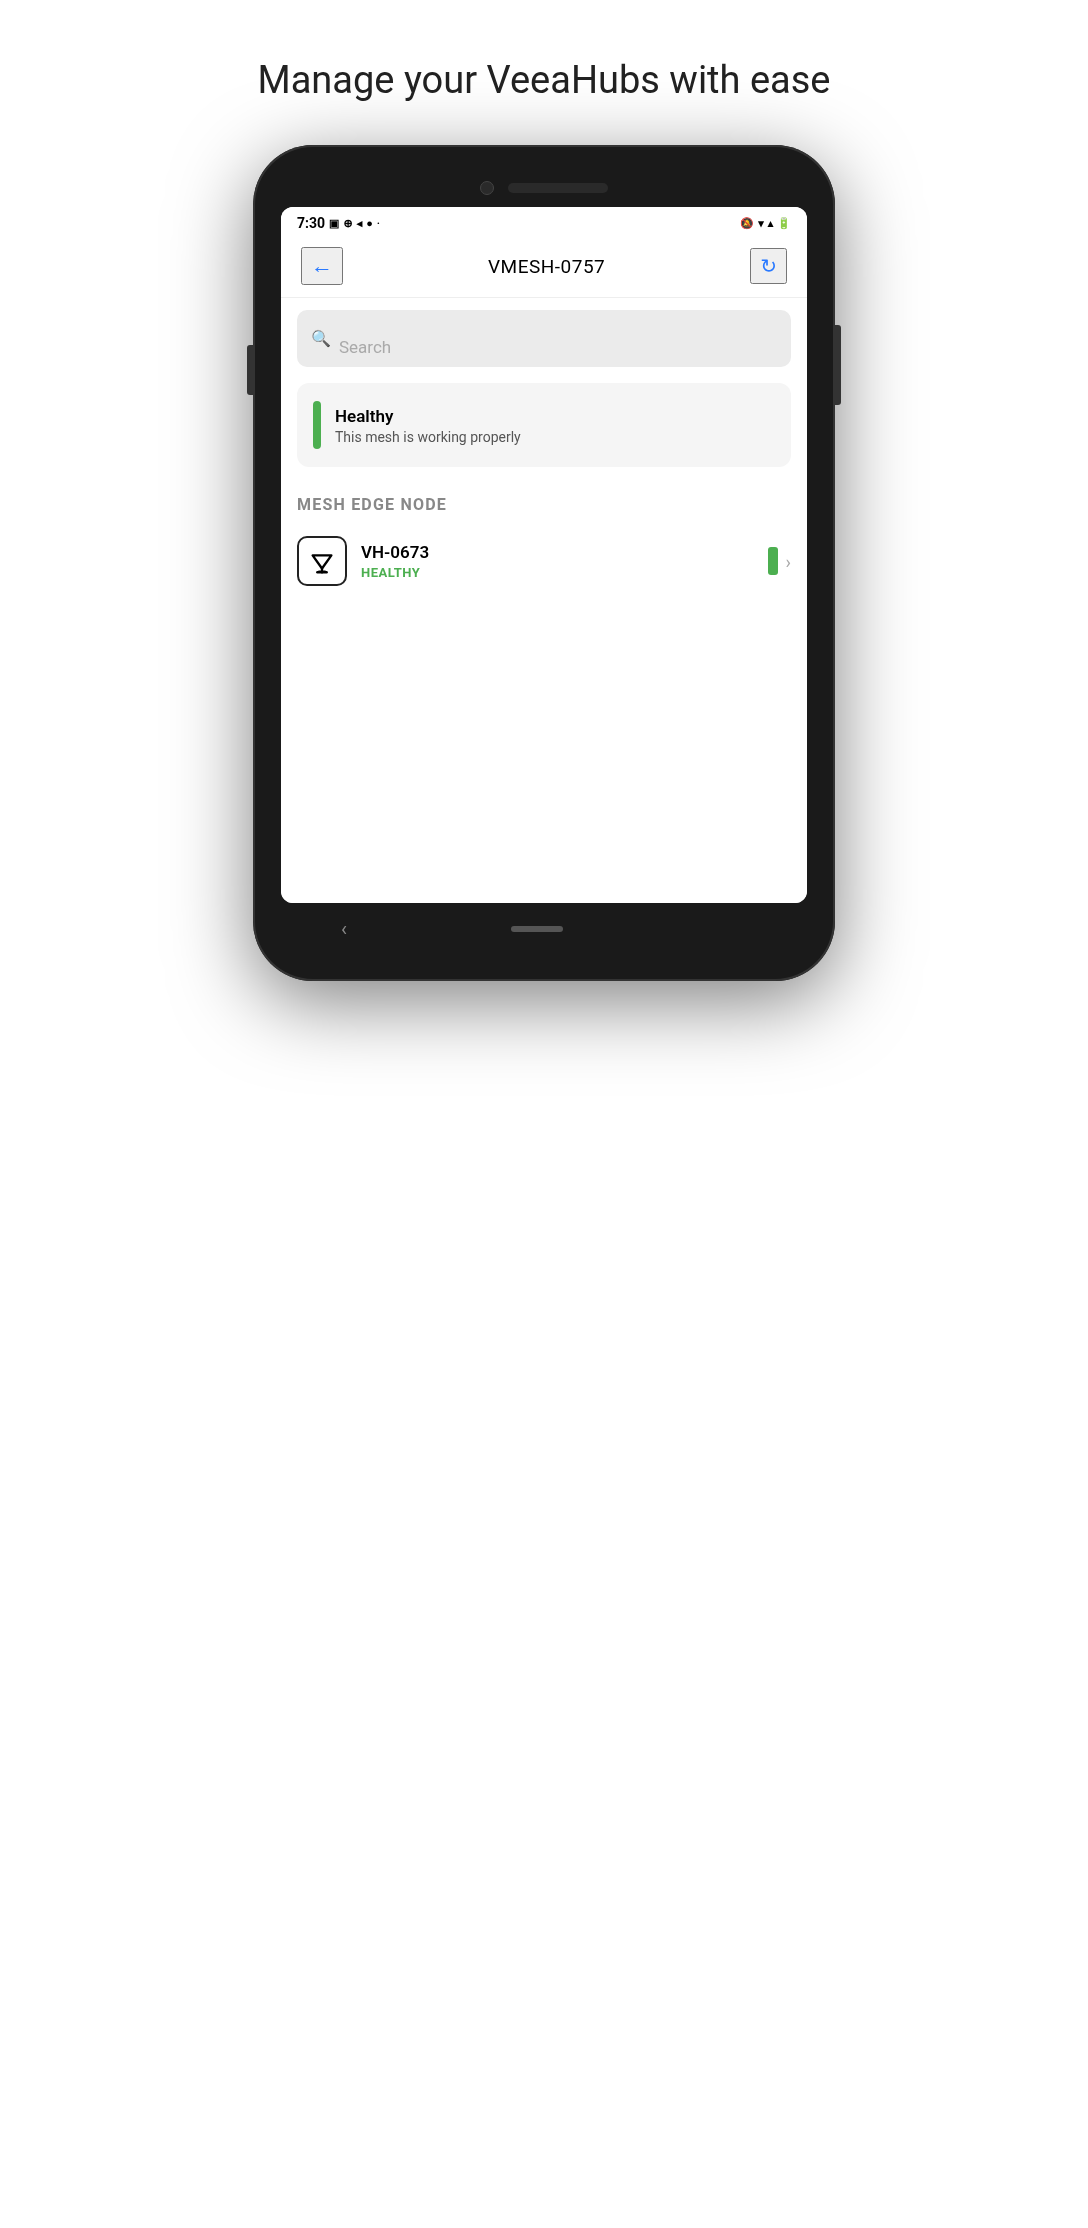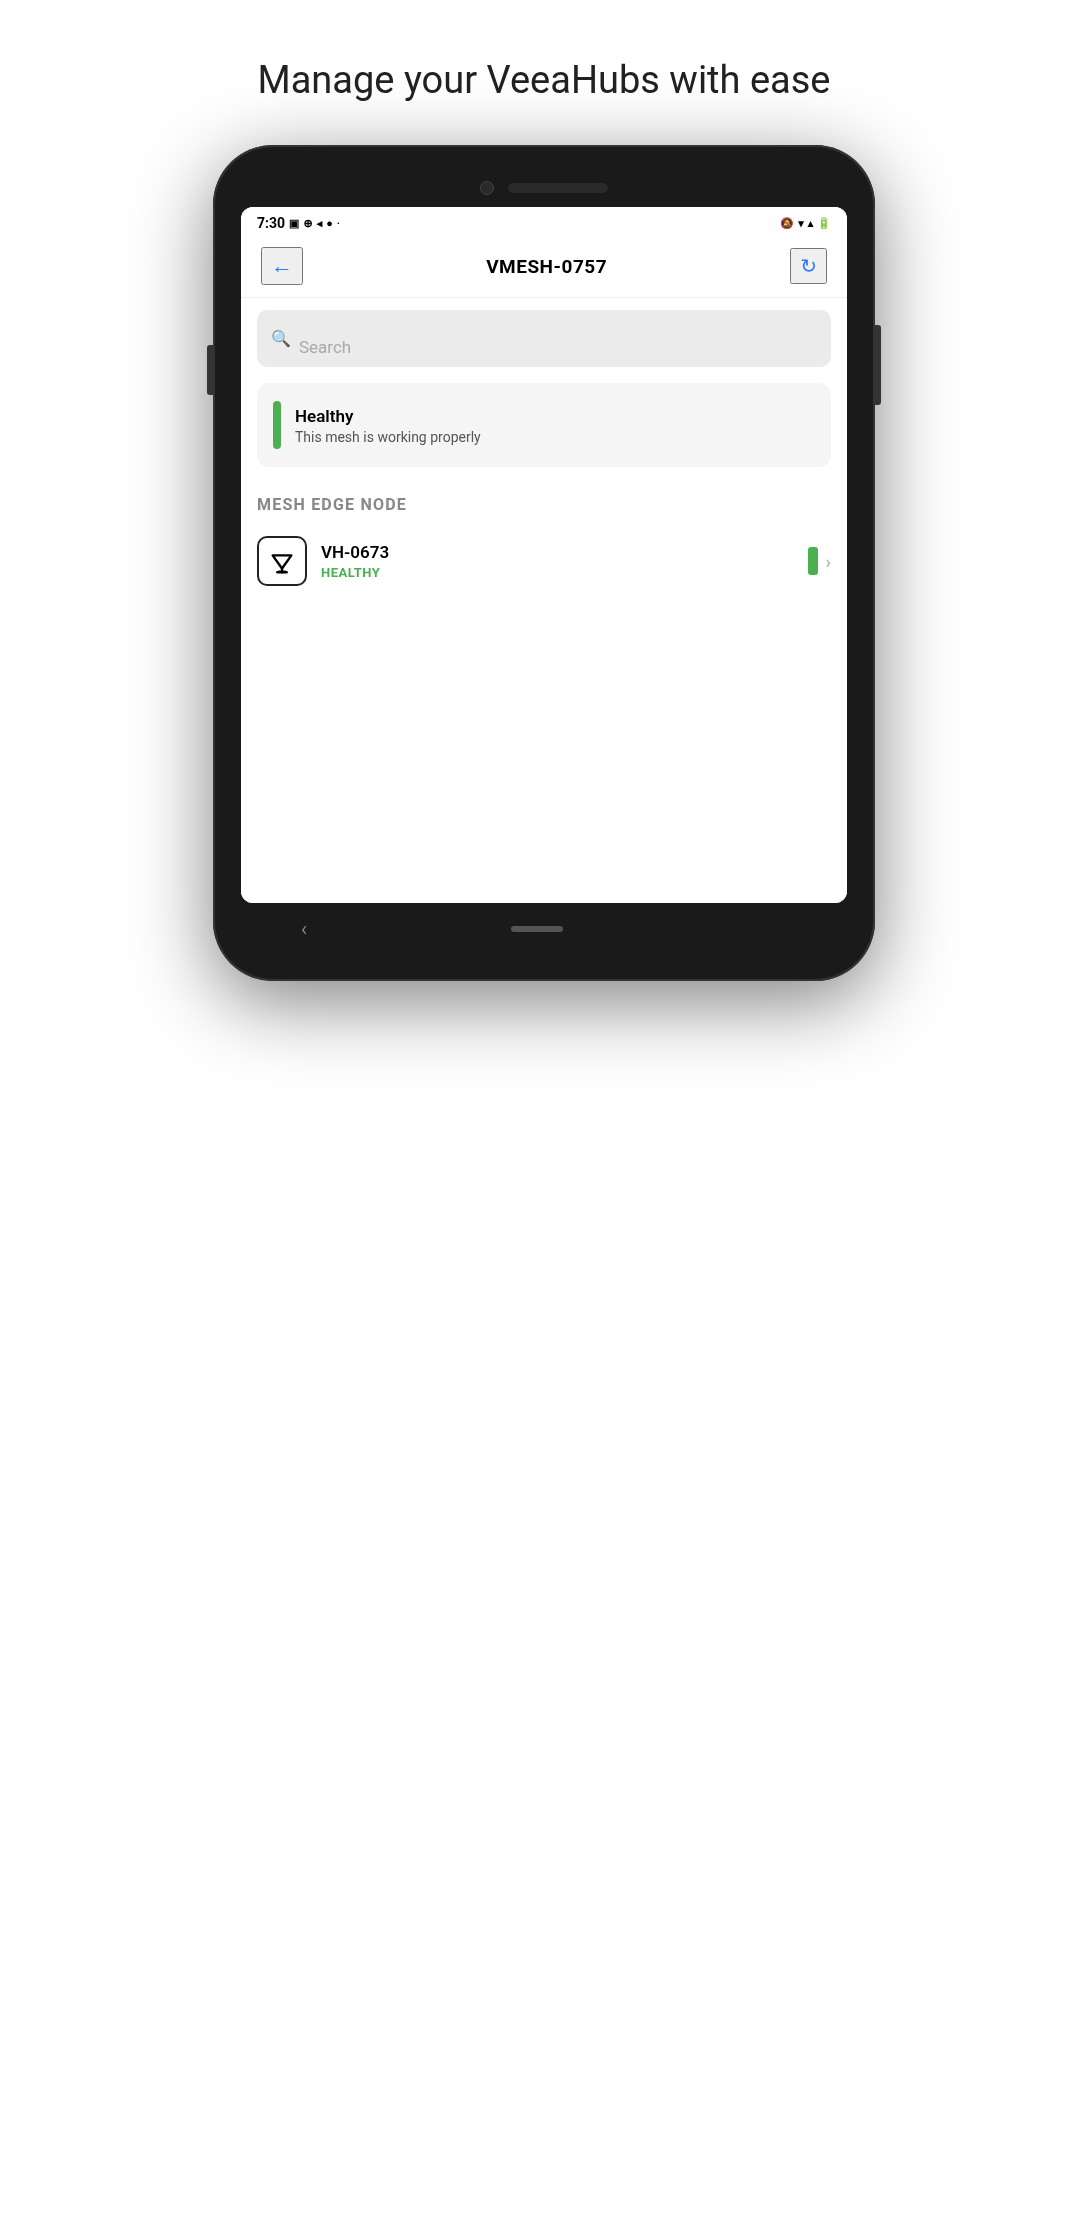--- a/index.html
+++ b/index.html
@@ -31,21 +31,21 @@
       font-size: 38px;
       font-weight: 400;
       color: #222222;
       margin-top: 16px;
       line-height: 1.3;
       text-align: center;
     }
 
     
     .phone-shell {
-      width: 662px;
+      width: 582px;
       background: #1a1a1a;
       border-radius: 60px;
       padding: 28px 28px 32px 28px;
       box-shadow: 0 20px 80px rgba(0,0,0,0.5), inset 0 0 0 2px #333;
       position: relative;
     }
 
     
     .phone-top-bar {
       display: flex;
@@ -144,21 +144,21 @@
 
     .nav-back-btn {
       color: #2979ff;
       font-size: 22px;
       cursor: pointer;
       padding: 4px 8px;
     }
 
     .nav-title {
       font-size: 19px;
-      font-weight: 700;
+      font-weight: 400;
       color: #000000;
       letter-spacing: 0.5px;
     }
 
     .nav-refresh-btn {
       color: #2979ff;
       font-size: 20px;
       cursor: pointer;
       padding: 4px 8px;
     }

